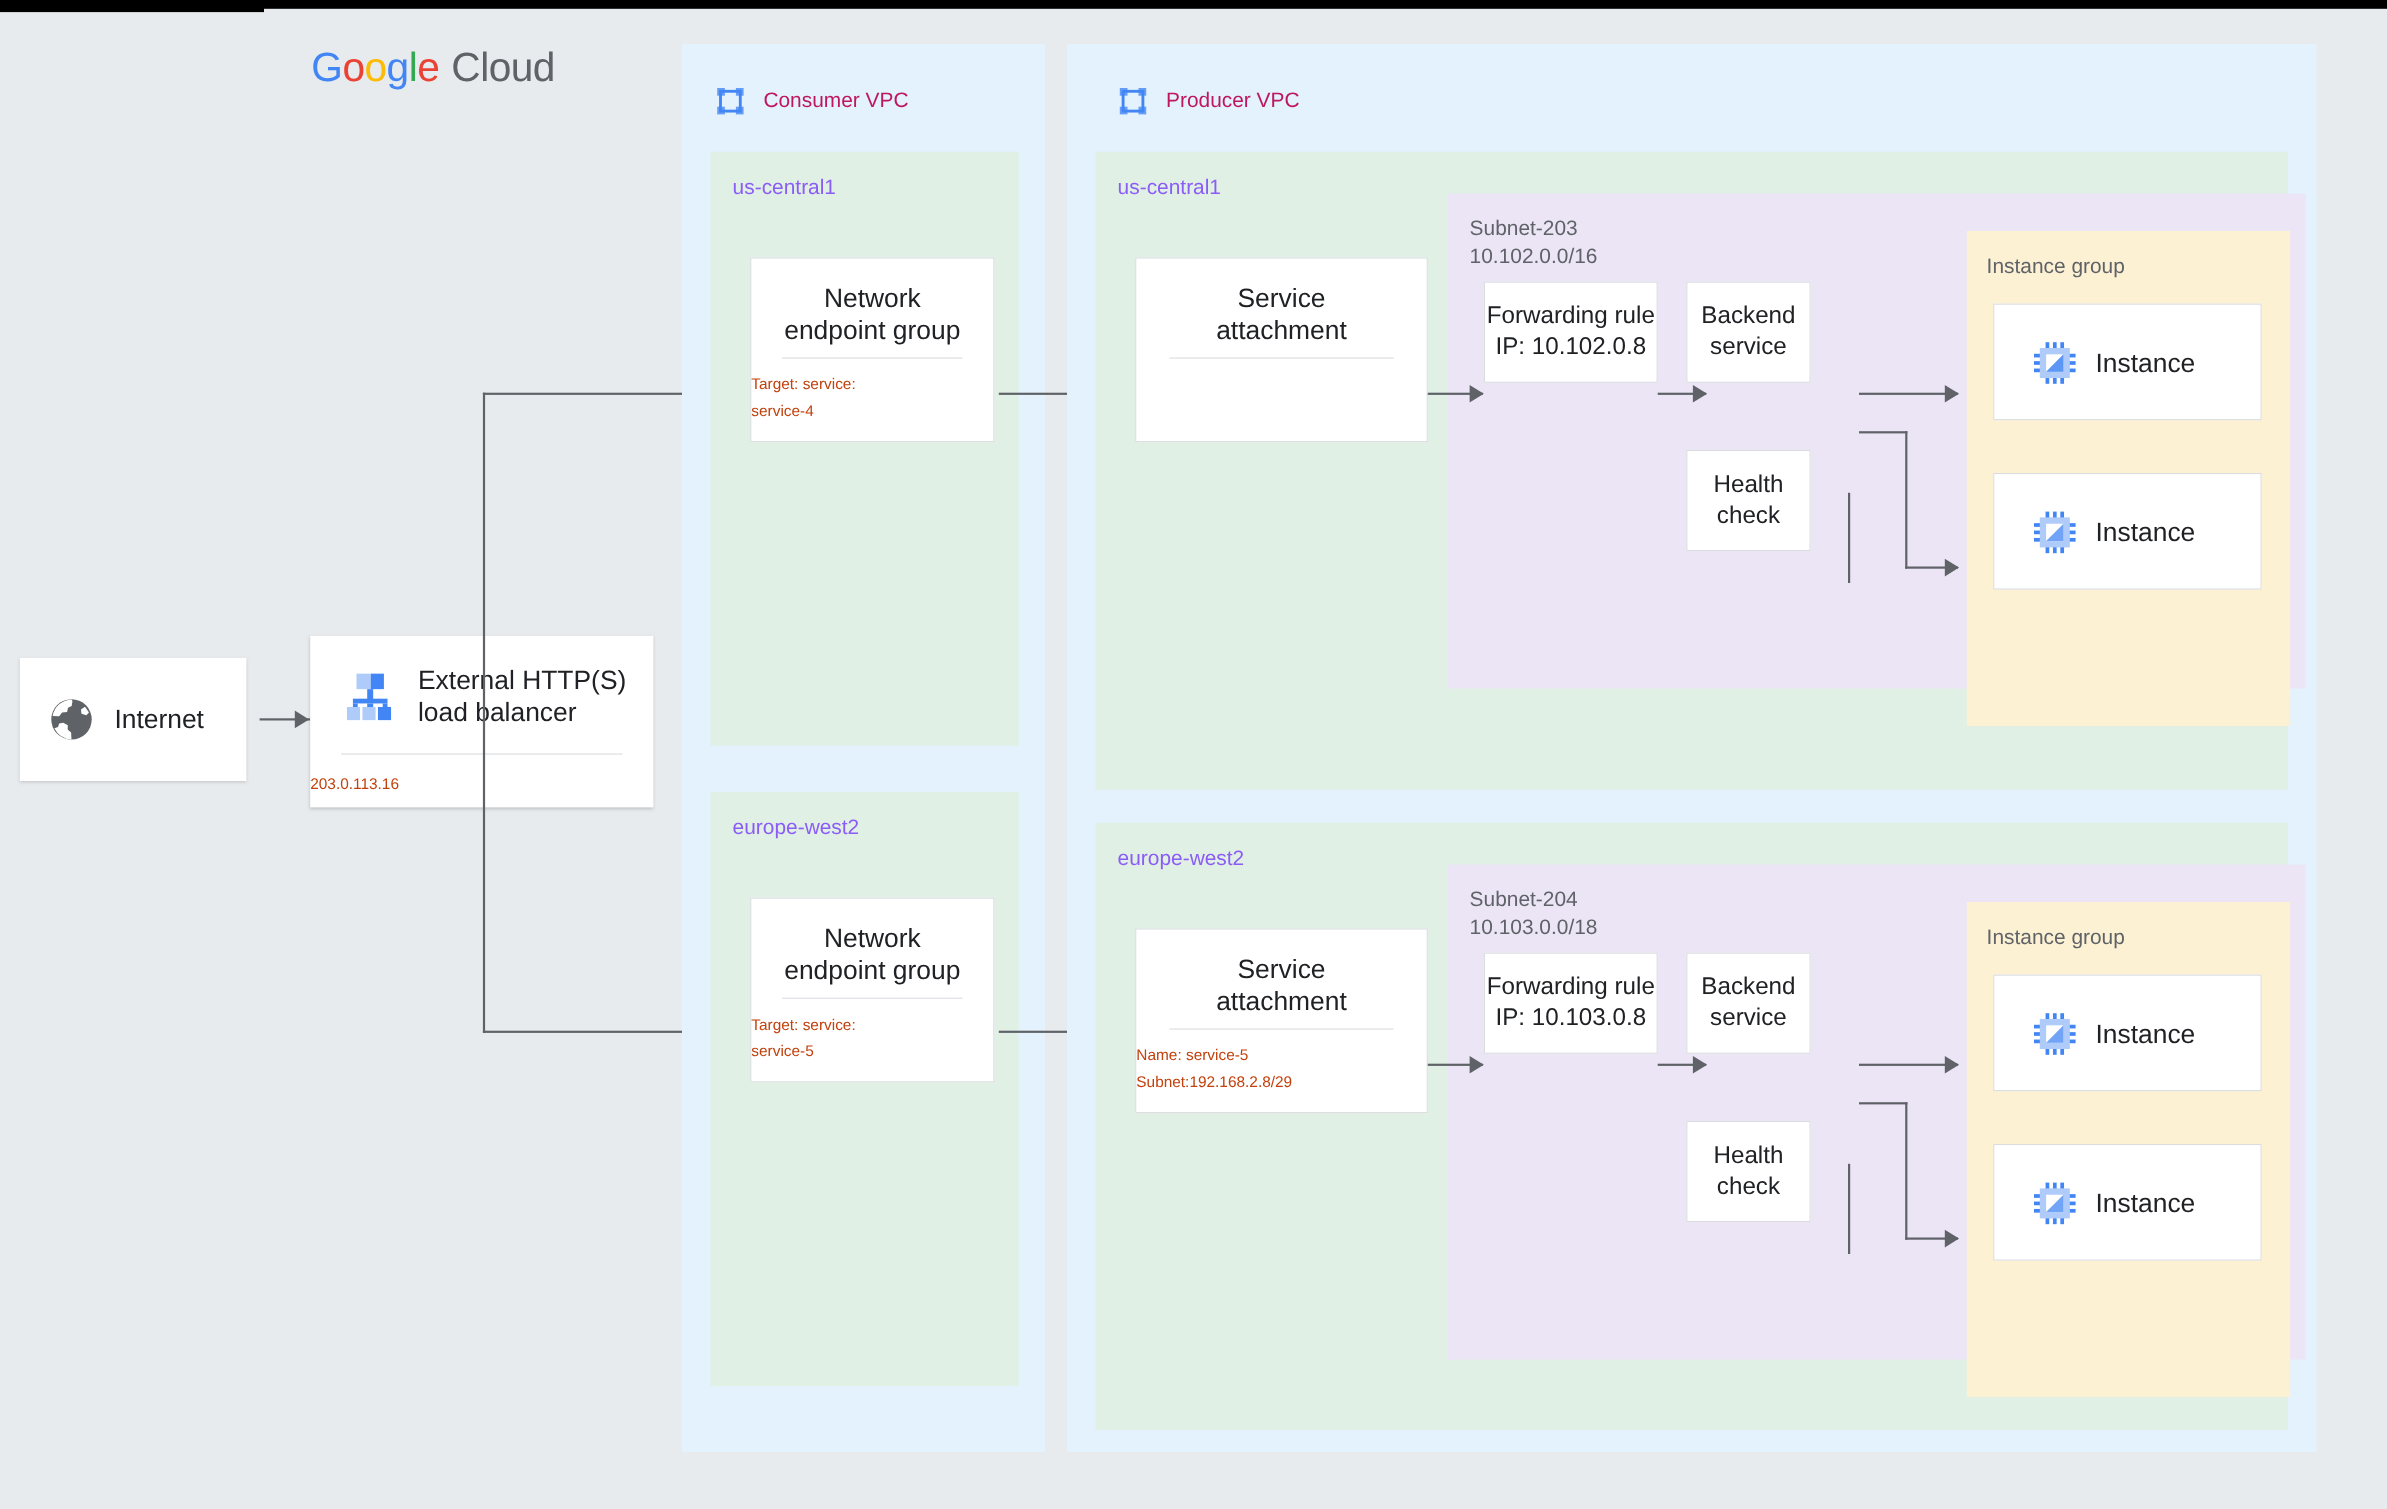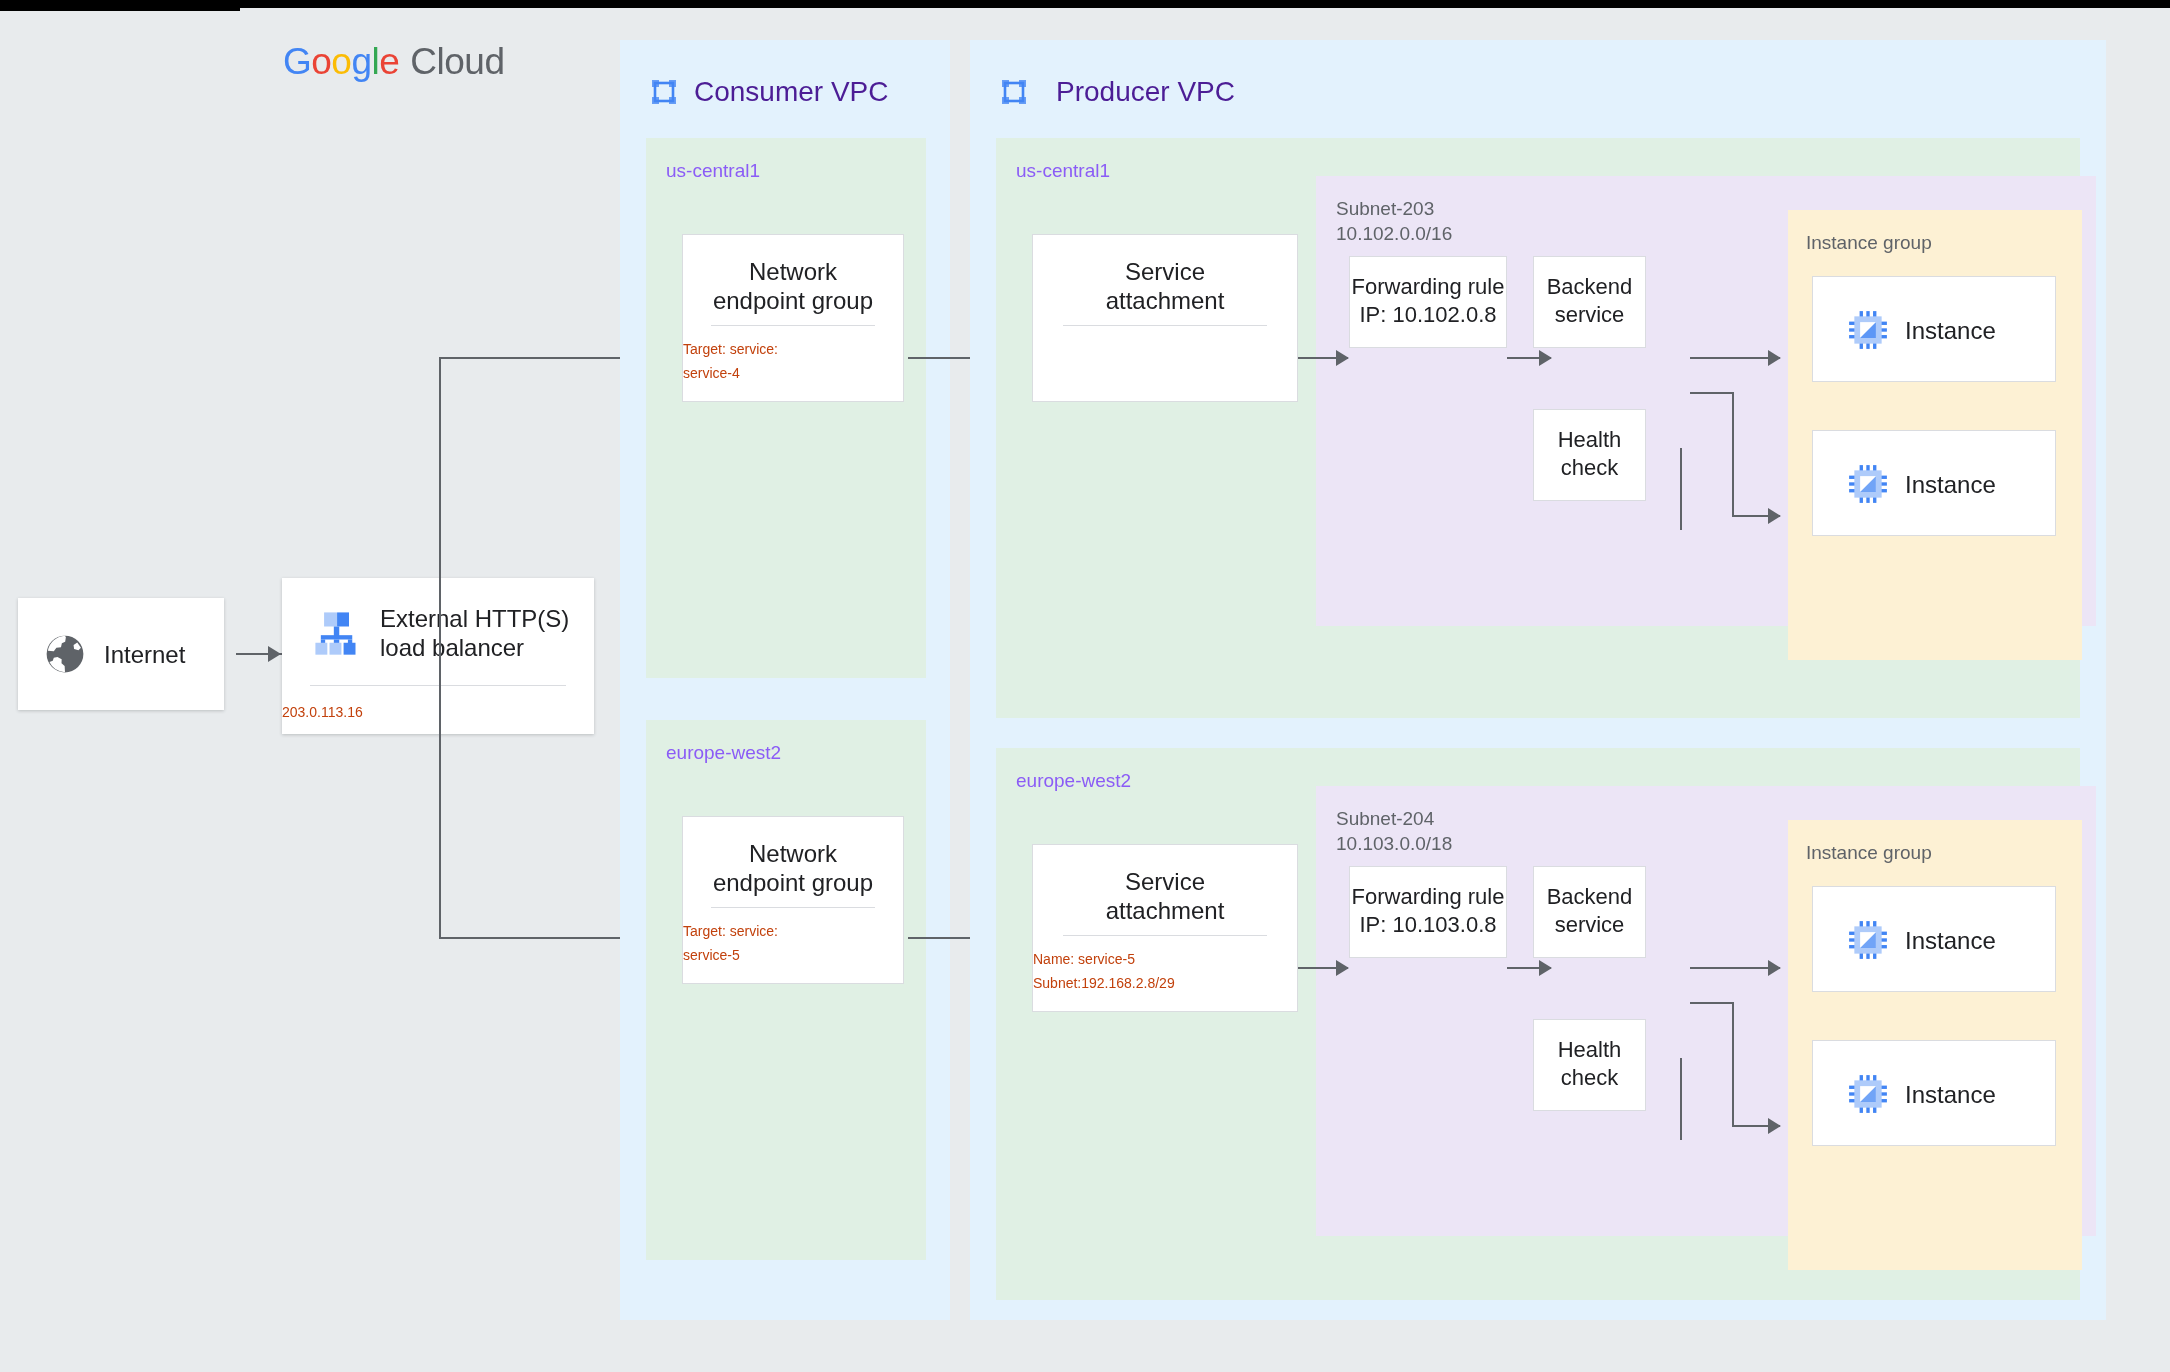--- a/index.html
+++ b/index.html
@@ -46,21 +46,21 @@
   .vpc {
     position: absolute;
     background: #e3f2fd;
   }
   .vpc-header {
     position: absolute; left: 0; top: 0;
     display: flex; align-items: center;
     height: 60px;
   }
   .vpc-title {
-    font-size: 28px; color: #4c1d95; margin-left: 14px; white-space: nowrap;
+    font-size: 19px; color: #be185d; margin-left: 14px; white-space: nowrap;
   }
 
   .region {
     position: absolute;
     background: #e0f0e4;
   }
   .region-label {
     position: absolute; left: 20px; top: 22px;
     font-size: 19px; color: #8b5cf6; white-space: nowrap;
   }
@@ -232,21 +232,21 @@
   </div>
 </div>
 
 <div class="line-h" style="left:908px; top:357px; width:120px;"></div>
 <div class="arrow-head" style="left:1016px; top:350px;"></div>
 
 <div class="line-h" style="left:908px; top:937px; width:120px;"></div>
 <div class="arrow-head" style="left:1016px; top:930px;"></div>
 
 <div class="vpc" style="left:970px; top:40px; width:1136px; height:1280px;">
-  <div class="vpc-header" style="left:28px; top:22px;gap:12px;">
+  <div class="vpc-header" style="left:44px; top:22px;">
     <span style="display:flex;">
       <svg width="32" height="32" viewBox="0 0 32 32">
         <rect x="4" y="4" width="7" height="7" fill="#669df6"></rect>
         <rect x="21" y="4" width="7" height="7" fill="#669df6"></rect>
         <rect x="4" y="21" width="7" height="7" fill="#669df6"></rect>
         <rect x="21" y="21" width="7" height="7" fill="#669df6"></rect>
         <rect x="7" y="7" width="18" height="18" fill="none" stroke="#4285f4" stroke-width="2.6"></rect>
       </svg>
     </span>
     <span class="vpc-title">Producer VPC</span>

